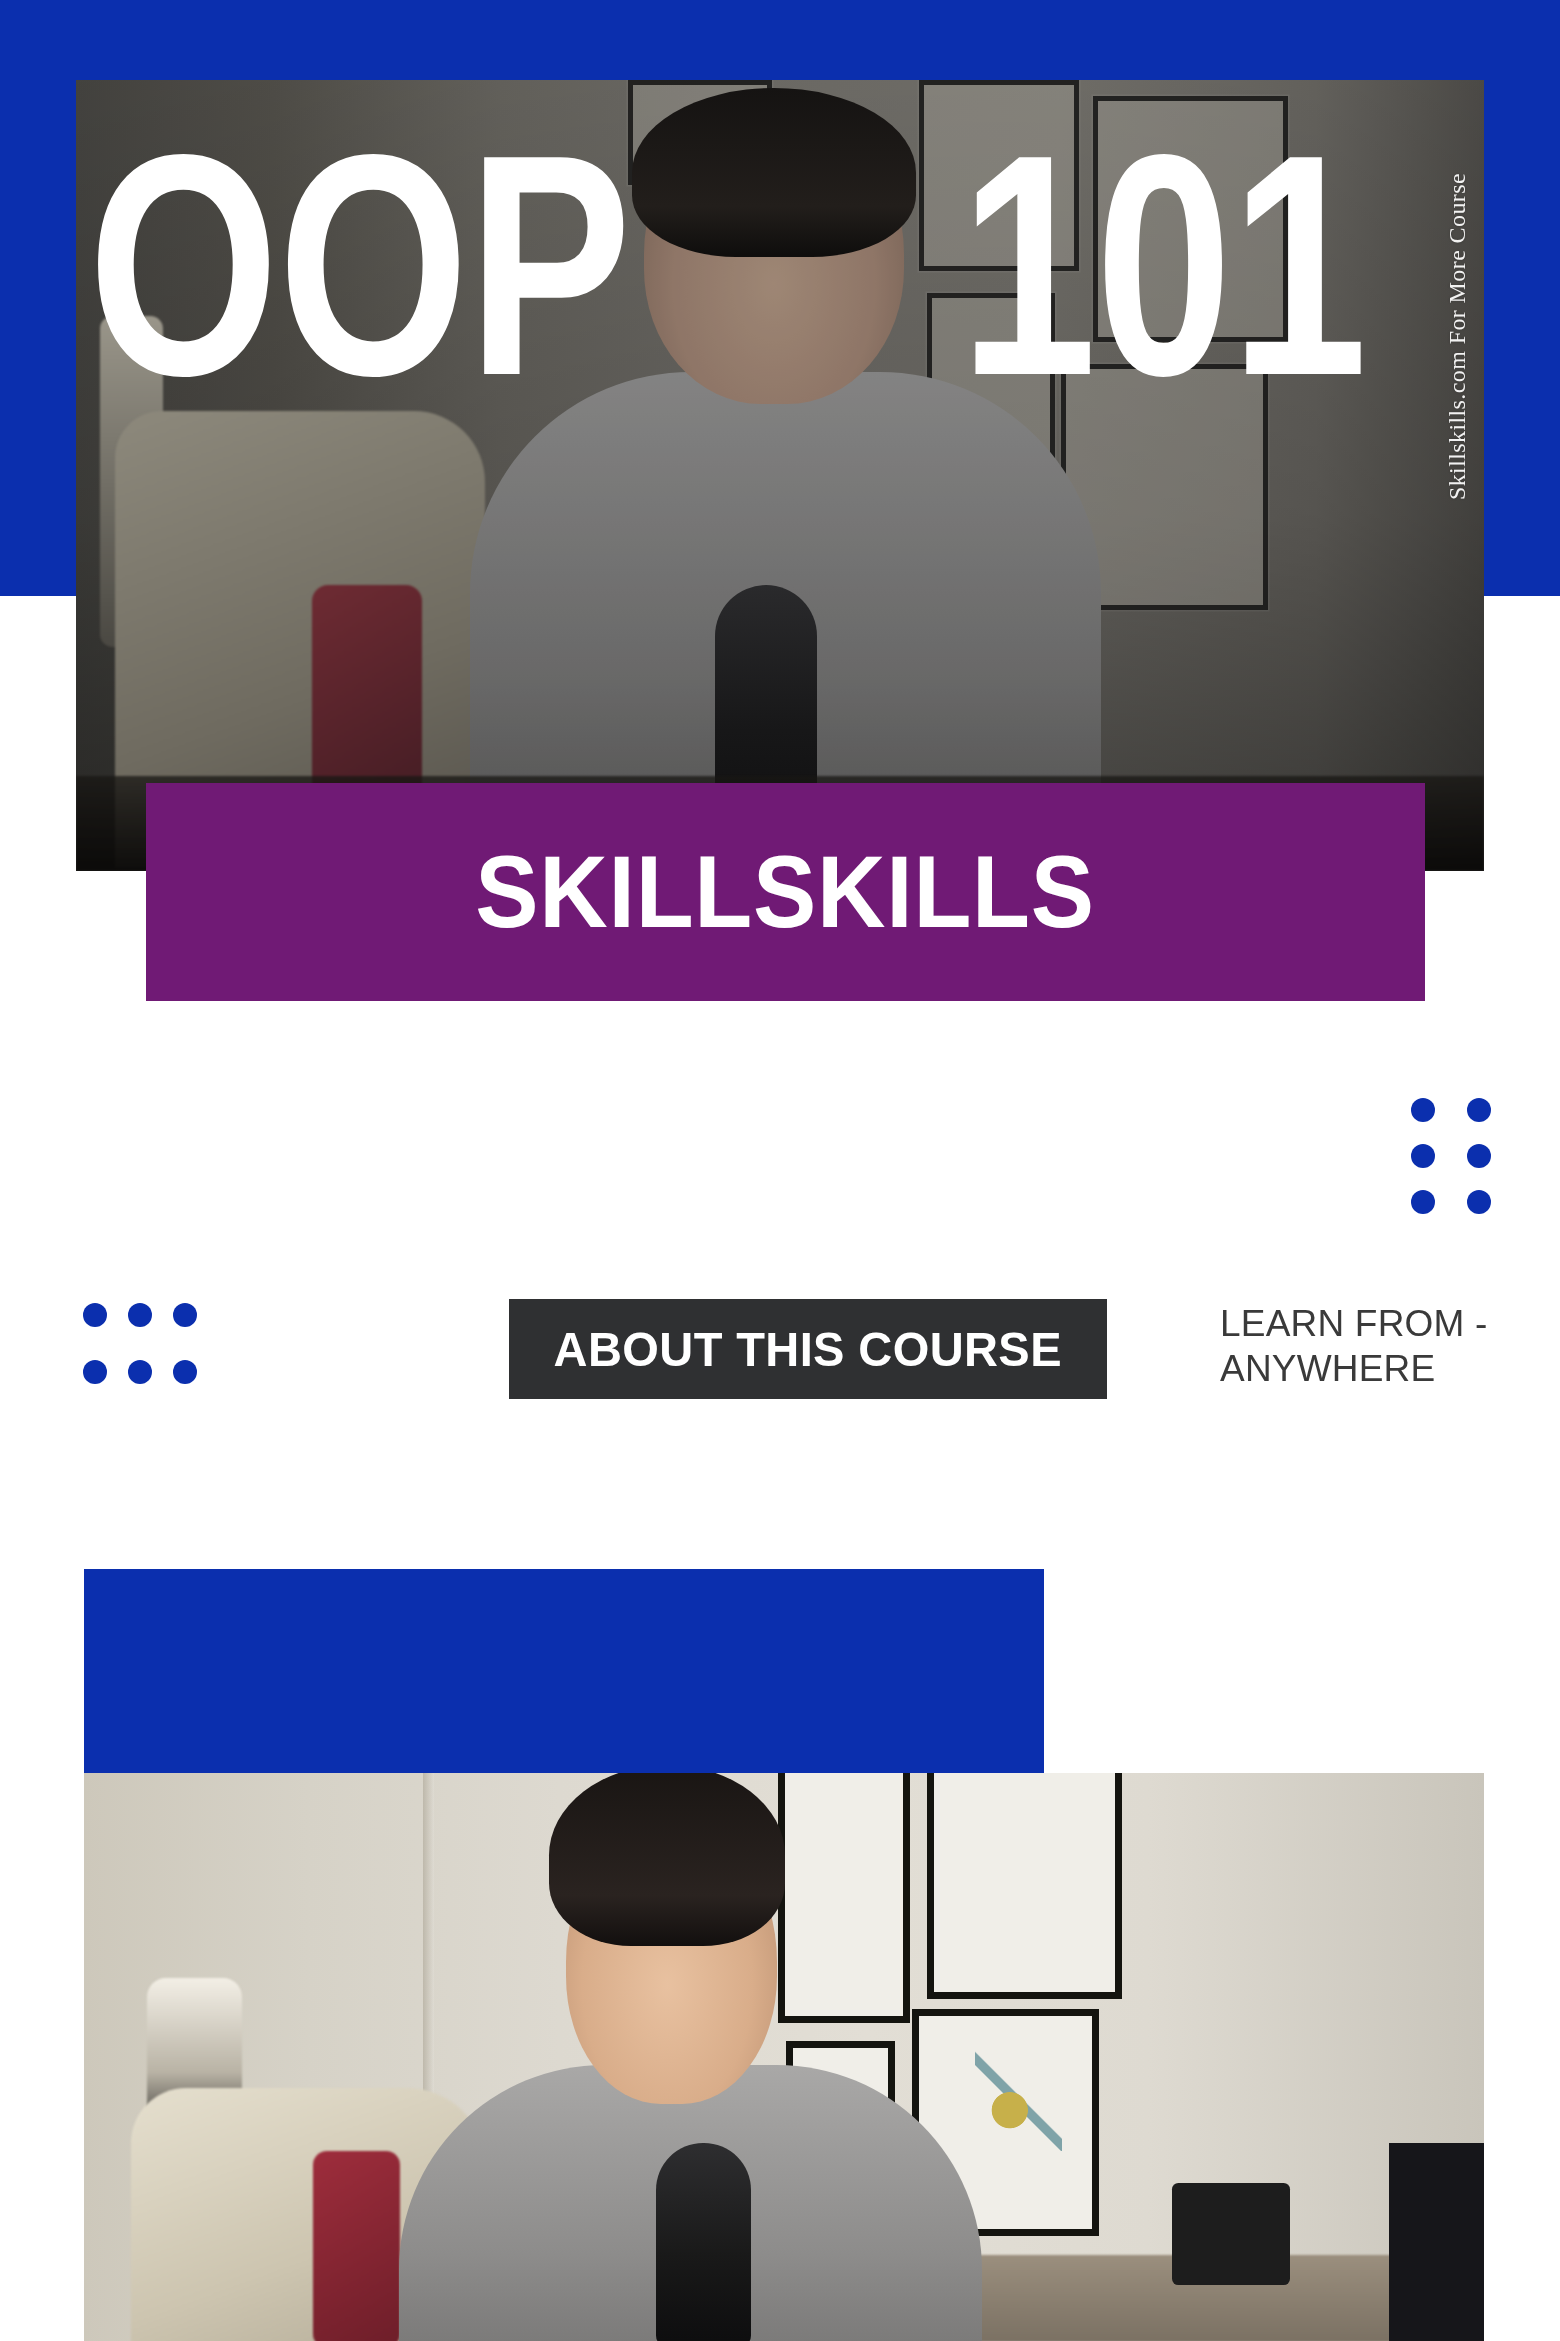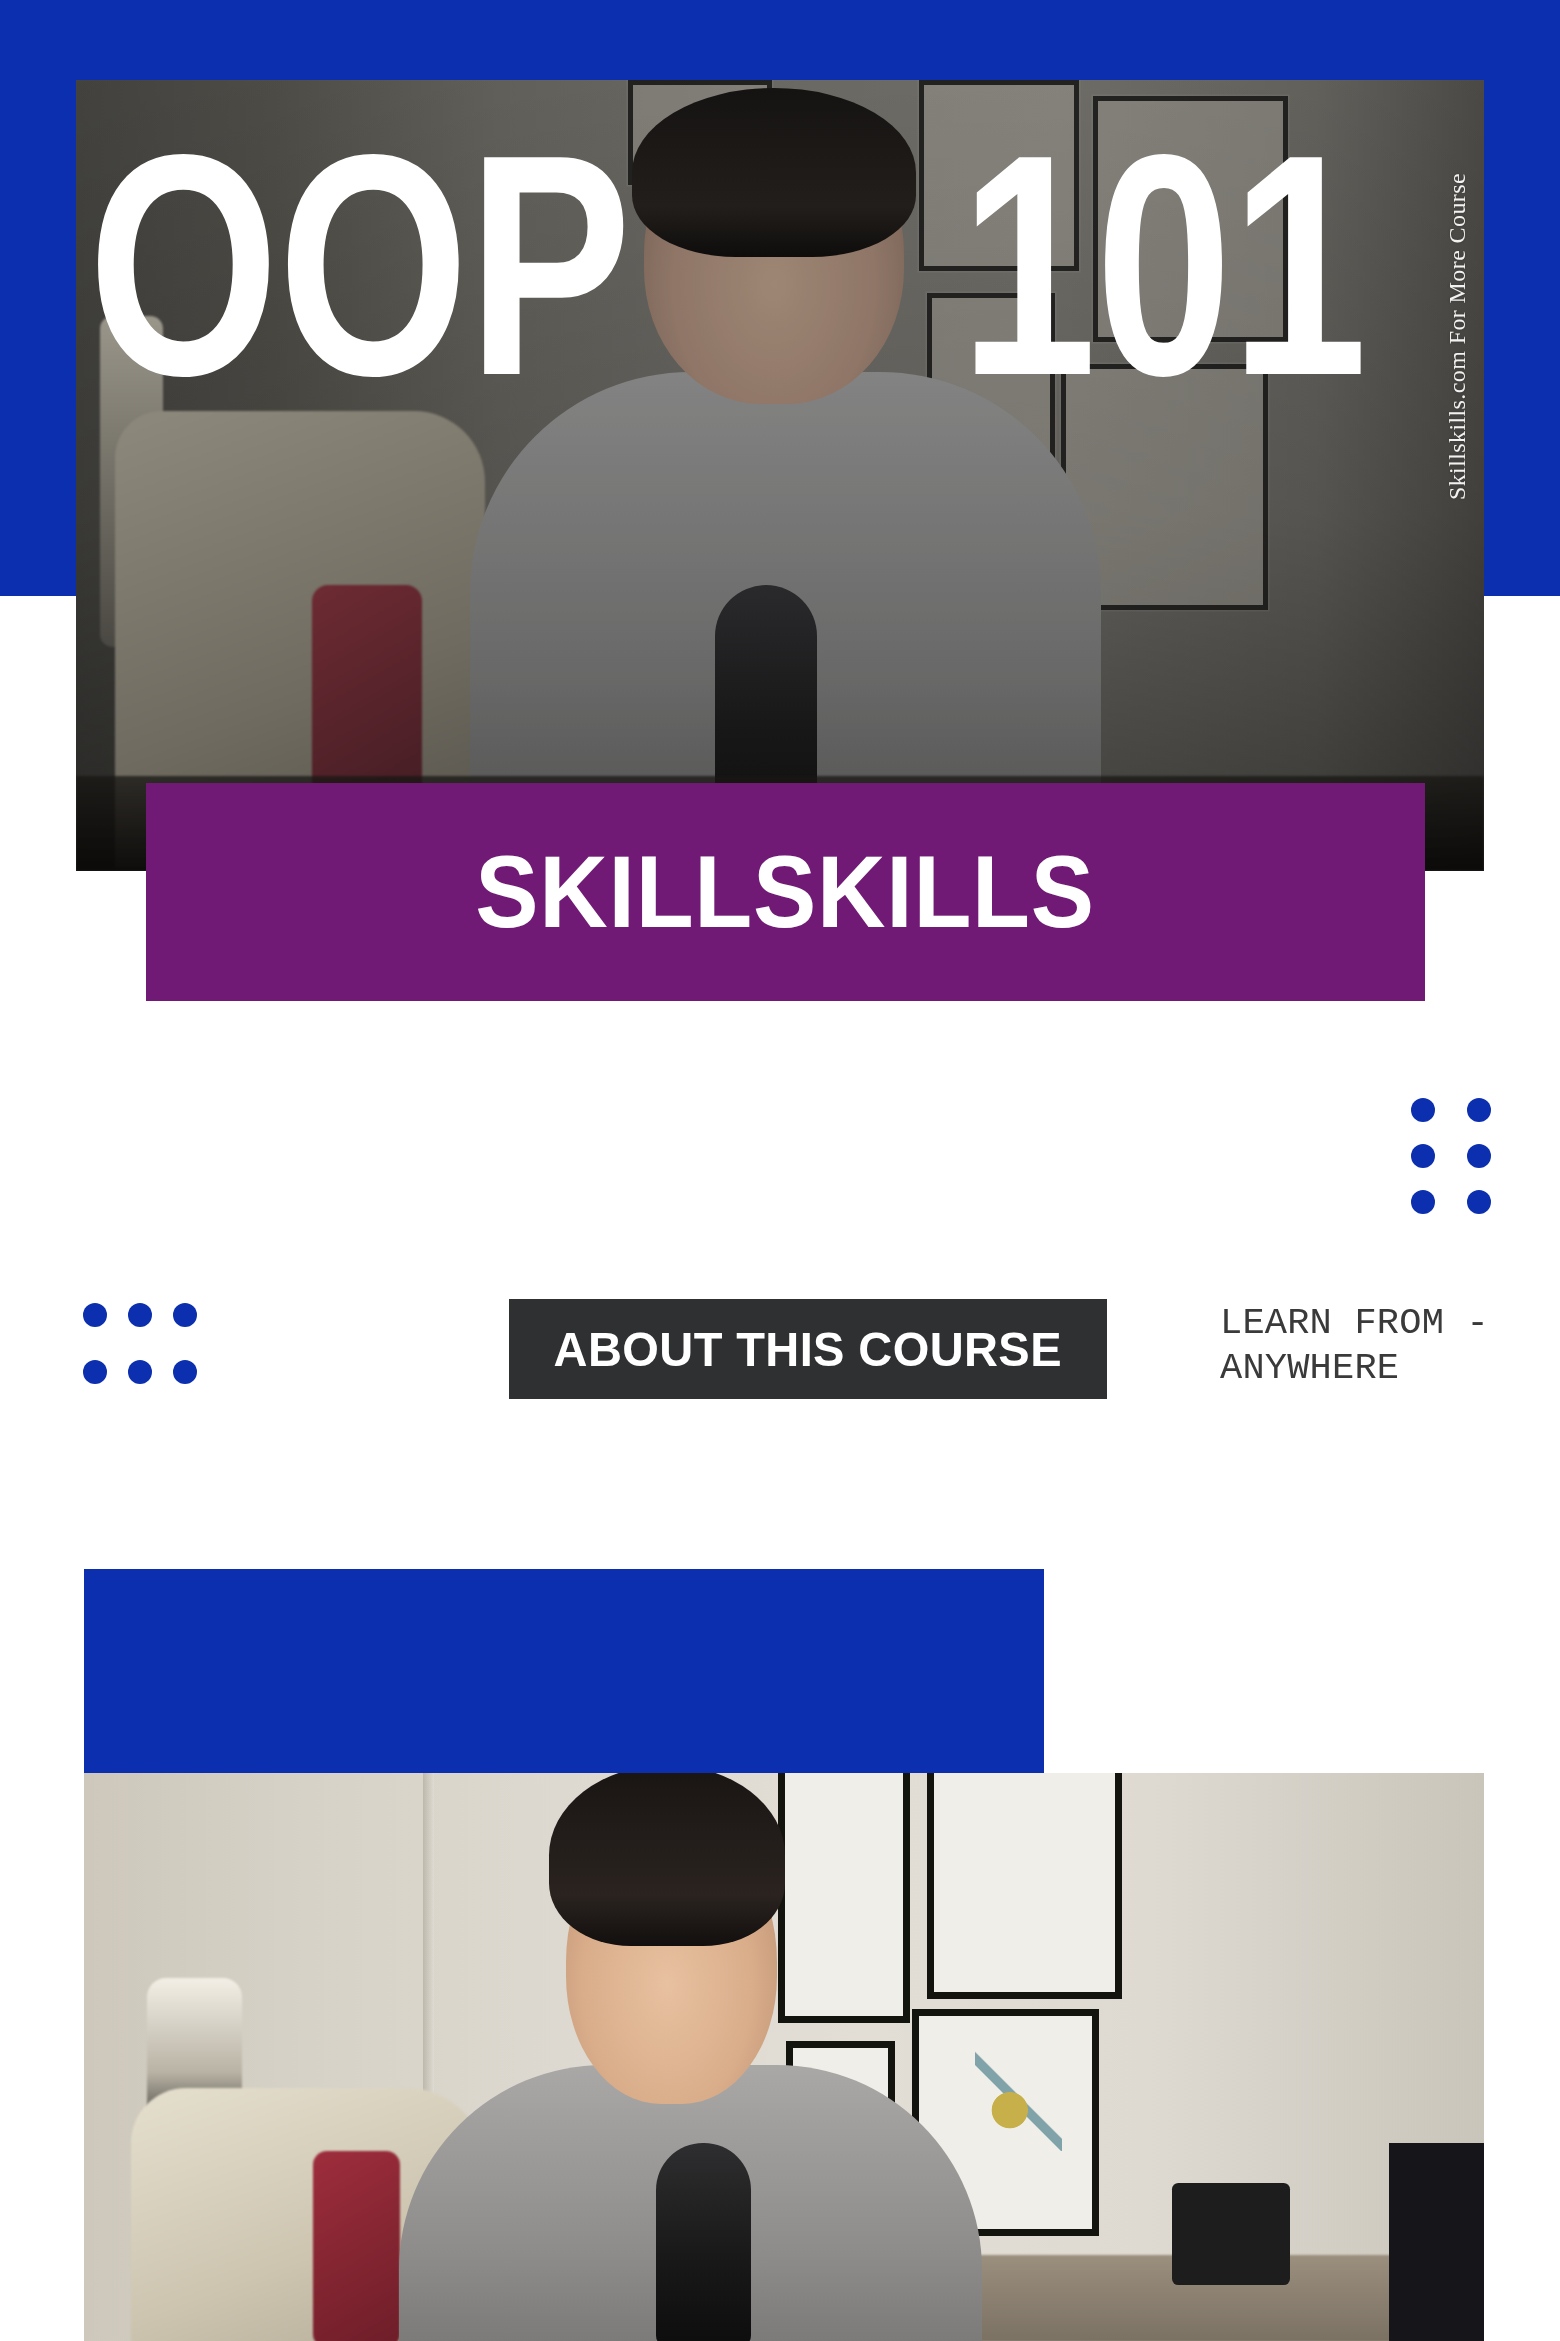--- a/index.html
+++ b/index.html
@@ -204,21 +204,21 @@
     transform: scaleX(0.96);
     white-space: nowrap;
   }
 
   .side-note {
     position: absolute;
     left: 1220px;
     top: 1301px;
     width: 315px;
     color: #3a3a3a;
-    font-family: Liberation Mono, monospace;
+    font-family: Liberation Sans, sans-serif;
     font-weight: 300;
     font-size: 37px;
     line-height: 1.22;
     letter-spacing: 0.2px;
   }
 
   
   .lower-blue-block {
     position: absolute;
     left: 84px;

